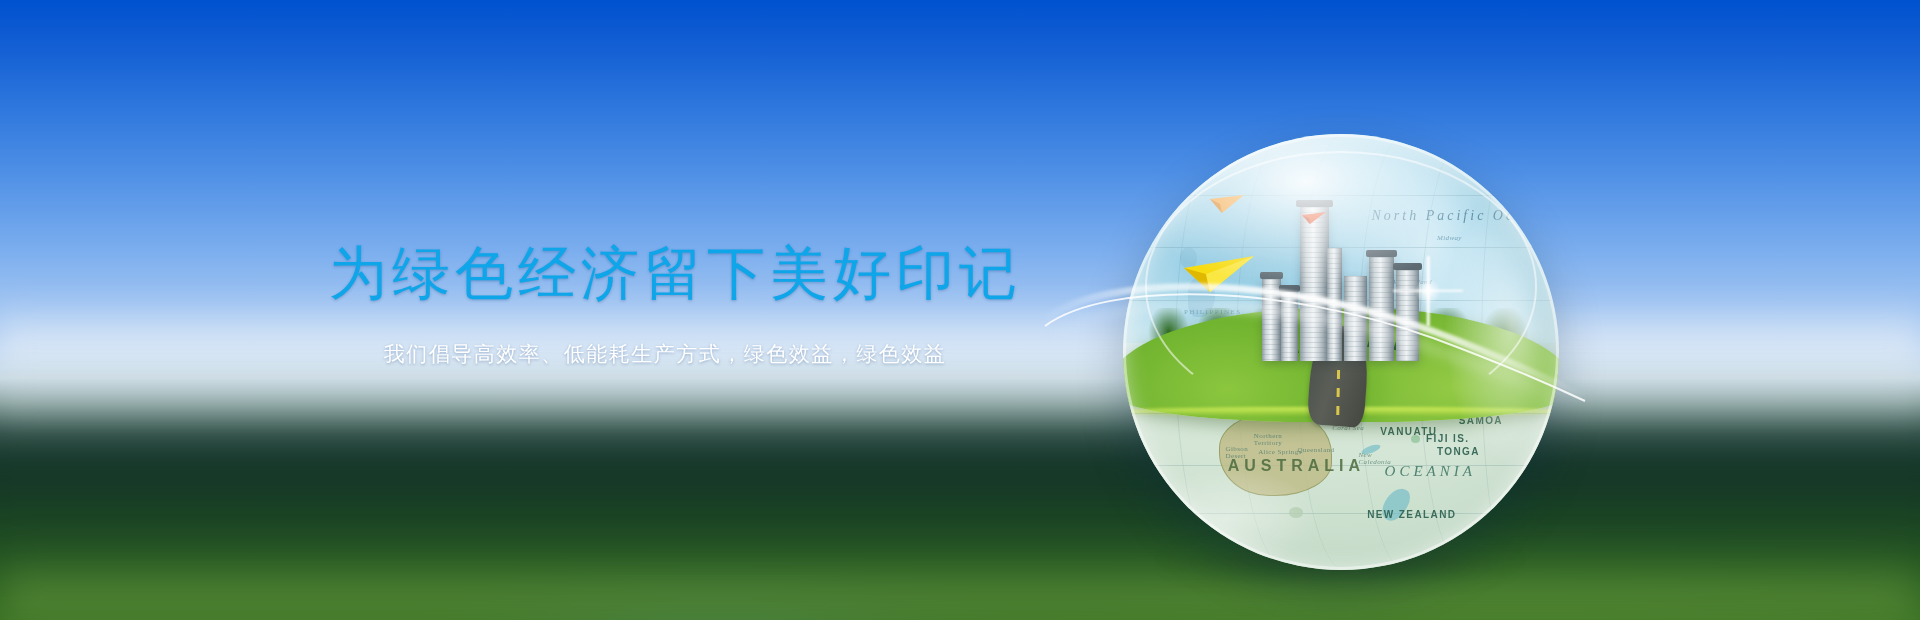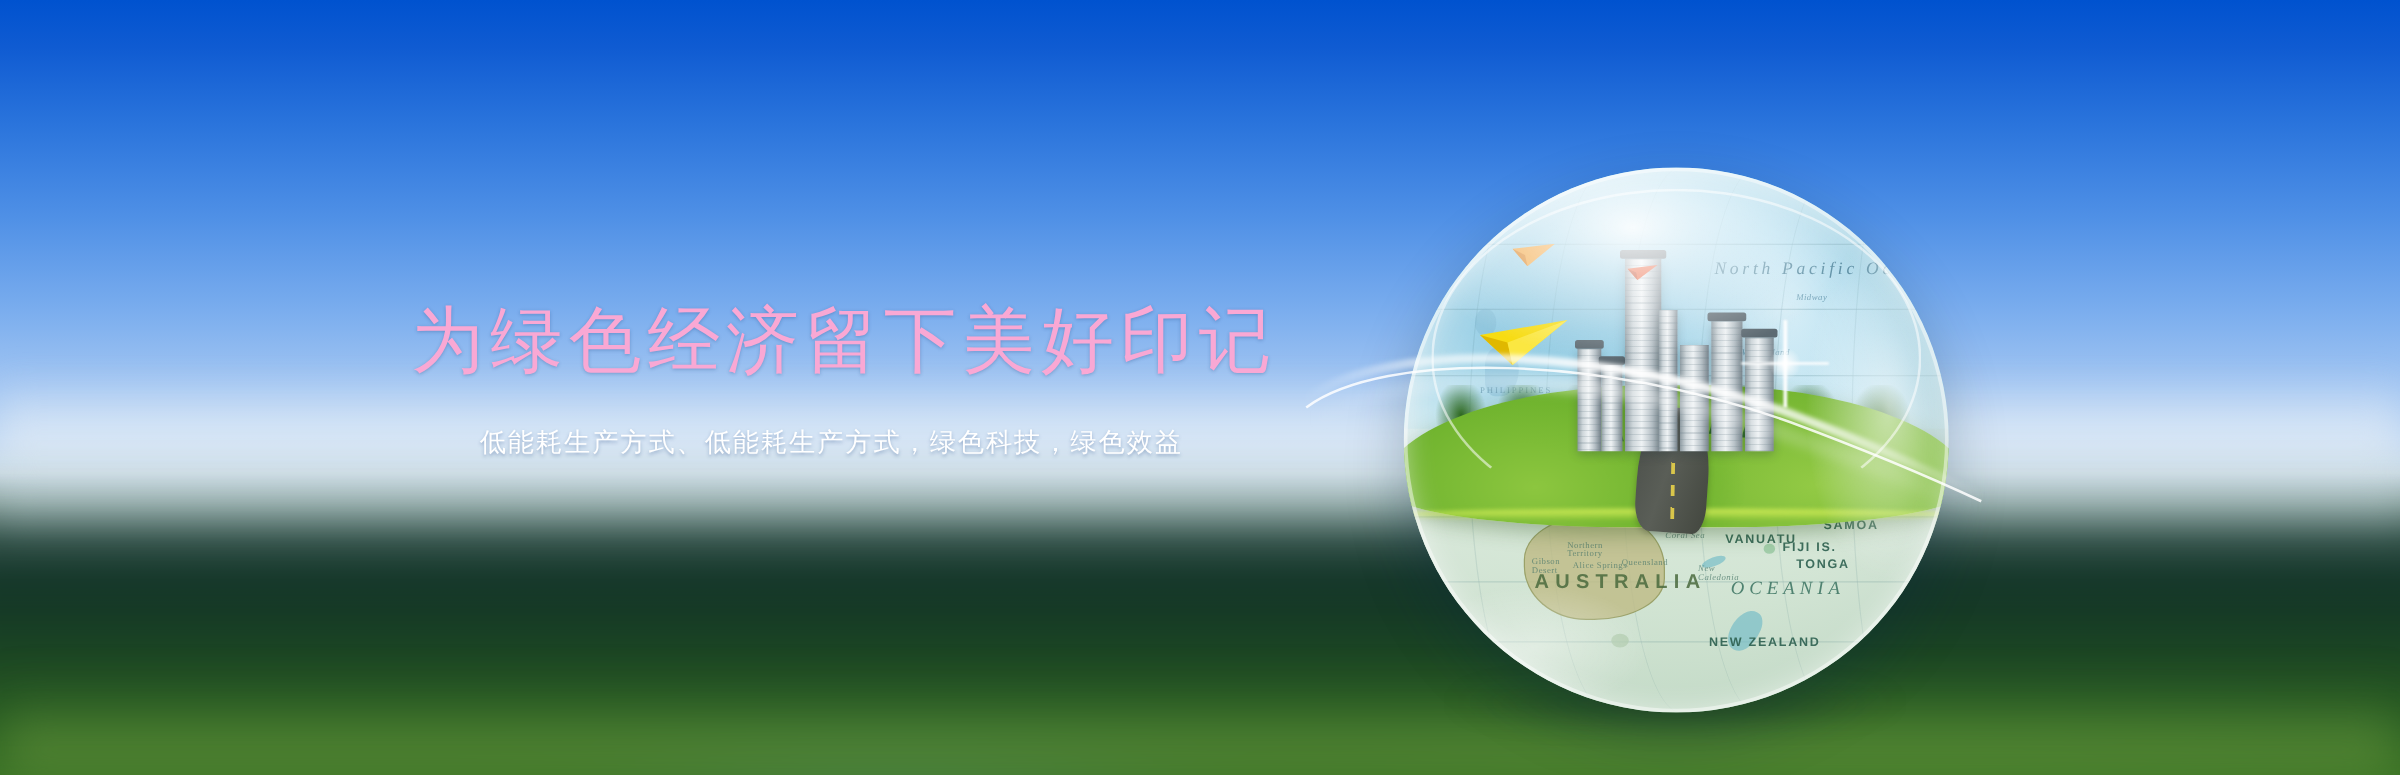--- a/index.html
+++ b/index.html
@@ -66,21 +66,21 @@
 
   
   .copy{
     position:absolute;left:0;top:0;width:1330px;height:620px;
     display:flex;flex-direction:column;align-items:center;justify-content:center;
     padding-top:26px;
   }
   .headline{
     font-size:58px;
     font-weight:300;
-    color:#f9a8d4;
+    color:#0ea5e9;
     letter-spacing:5px;
     line-height:1;
     white-space:nowrap;
     text-shadow:0 1px 3px rgba(20,60,120,.30);
     margin:0 0 38px 16px;
     padding-left:5px;
   }
   .subhead{
     font-size:21px;
     font-weight:400;
@@ -476,16 +476,16 @@
           </filter>
       </defs>
       <path d="M8,34 C70,-14 250,-10 400,46 C470,72 520,96 552,112" fill="none" stroke="url(#swgrad)" stroke-width="7" filter="url(#swblur)"></path>
       <path d="M14,52 C78,6 252,8 396,62 C462,86 512,106 548,120" fill="none" stroke="url(#swgrad2)" stroke-width="13" filter="url(#swblur2)"></path>
       <path d="M10,40 C72,-6 248,-2 398,52 C468,78 518,100 550,115" fill="none" stroke="#ffffff" stroke-width="2" opacity=".85"></path>
     </svg>
   </div>
 
   <div class="copy">
     <h1 class="headline">为绿色经济留下美好印记</h1>
-    <p class="subhead">低能耗生产方式、低能耗生产方式，绿色科技，绿色效益</p>
+    <p class="subhead">我们倡导高效率、低能耗生产方式，绿色效益，绿色效益</p>
   </div>
 
 </div>
 
 </body></html>

